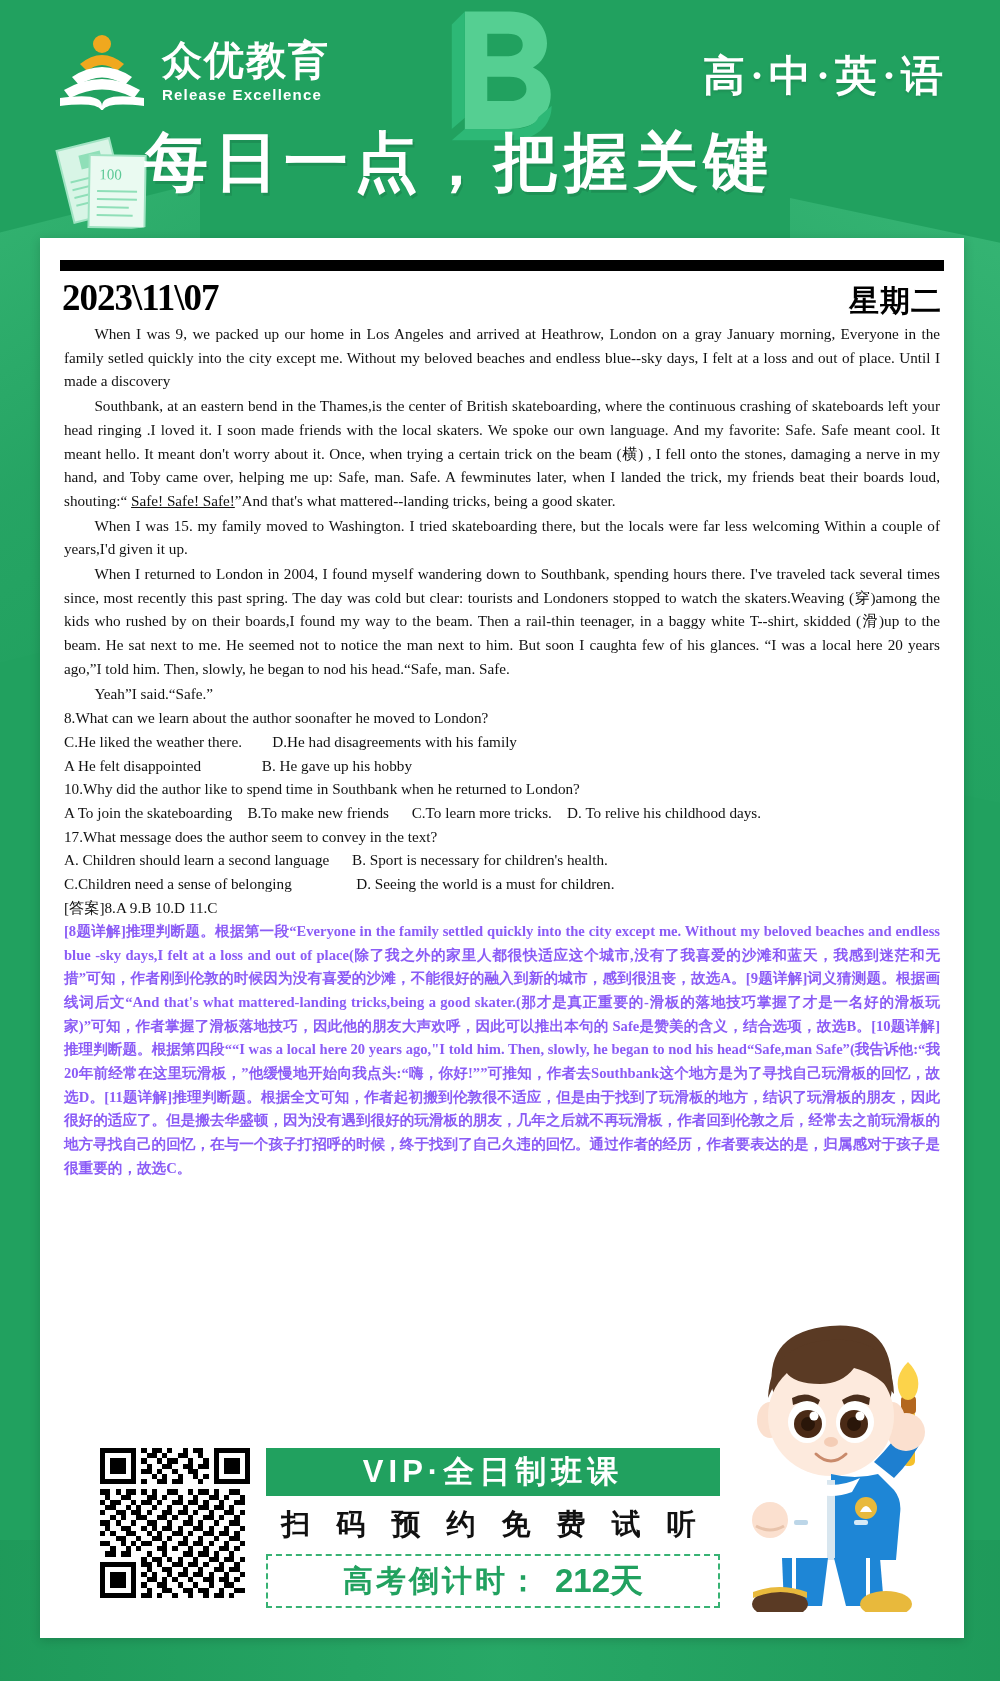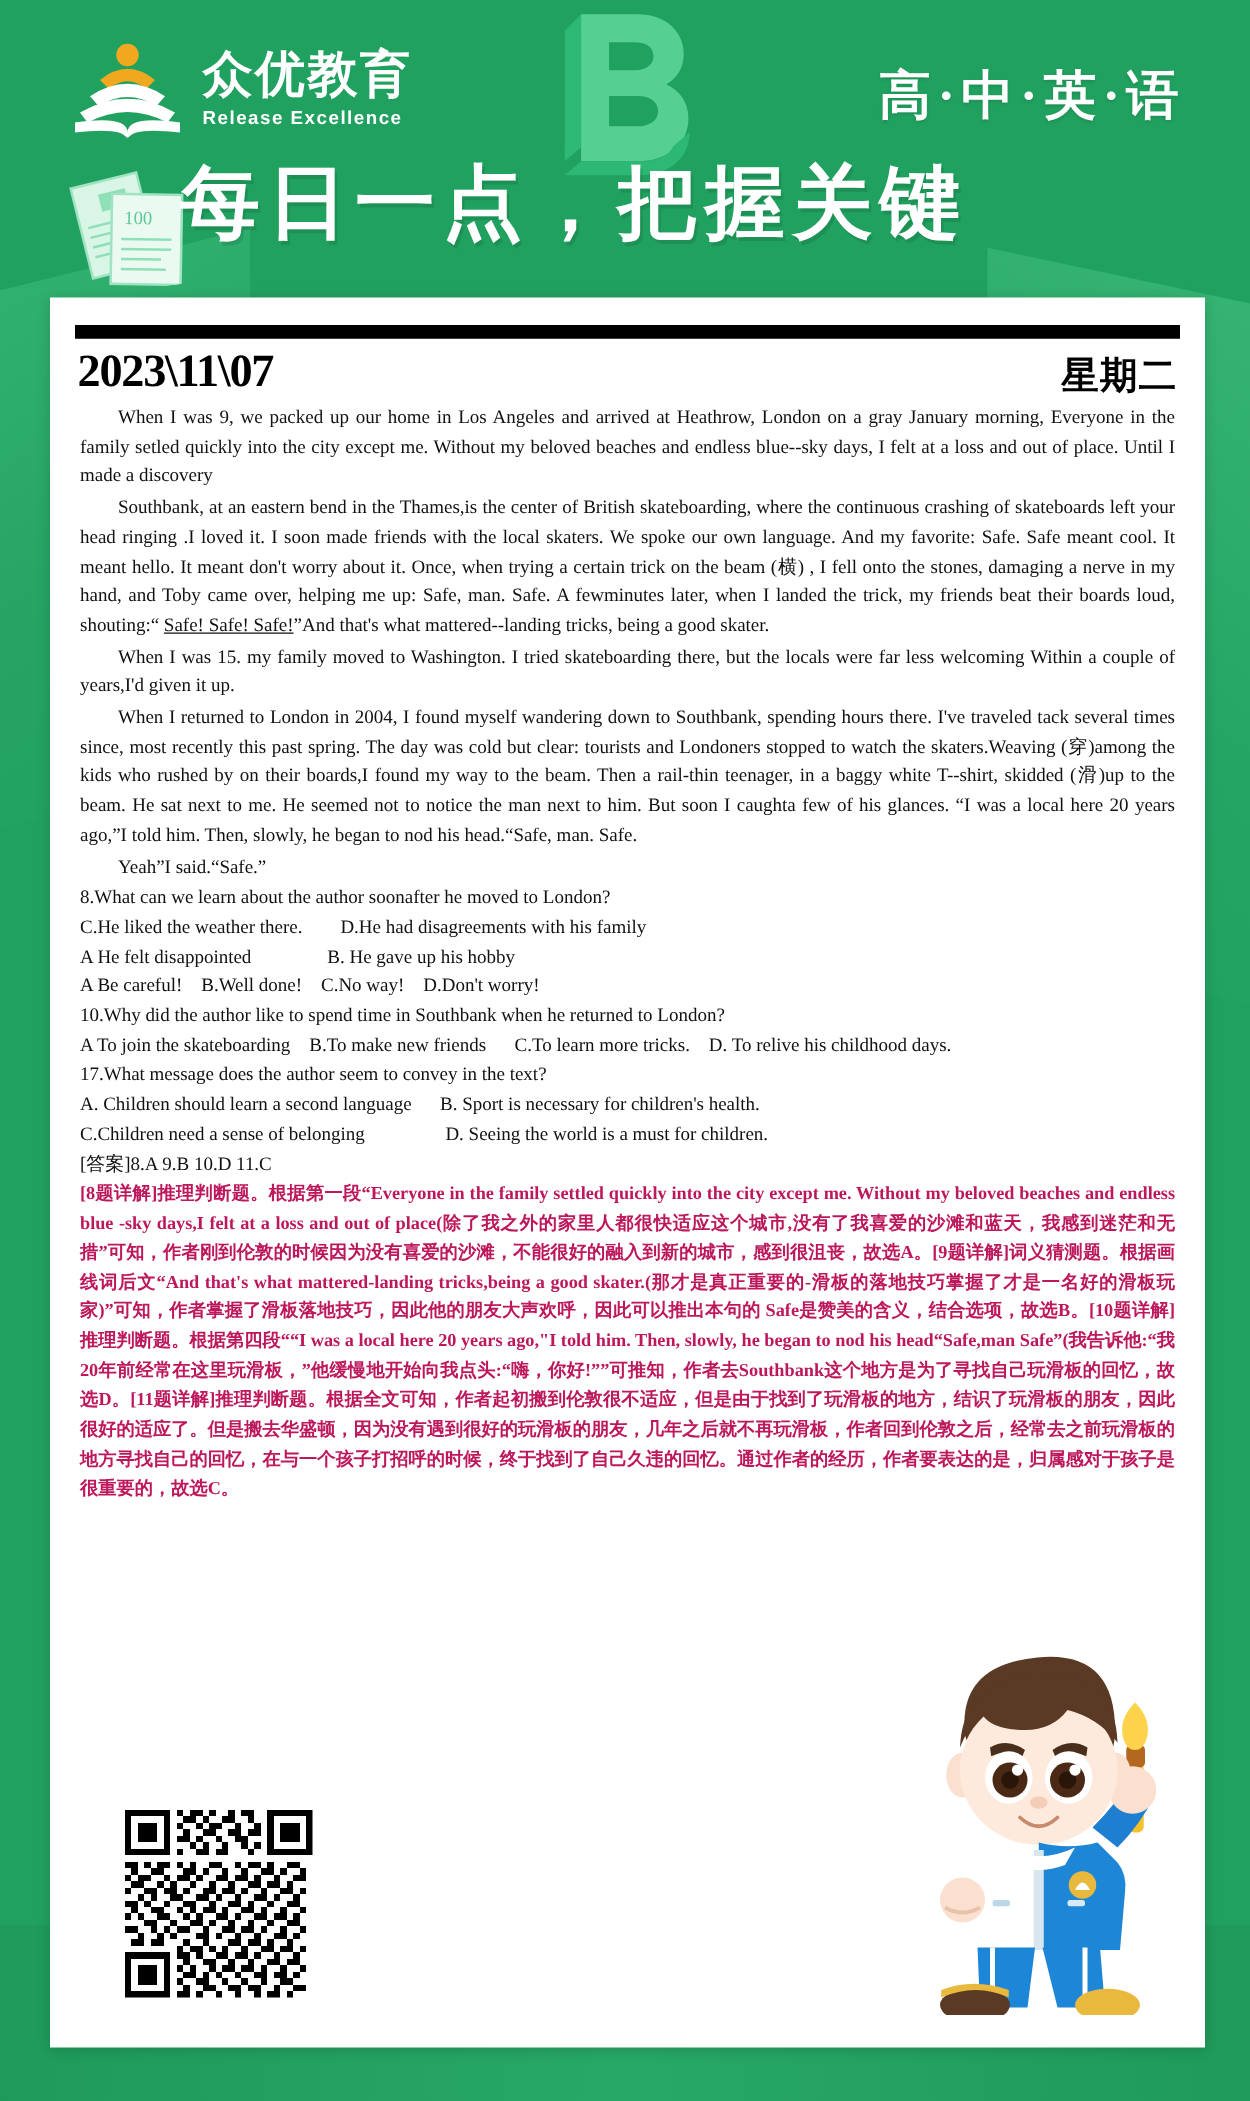--- a/index.html
+++ b/index.html
@@ -82,21 +82,21 @@
   }
   .para{margin:0 0 1px 0;text-indent:2em;}
   .u{text-decoration:underline;}
 
   .q{margin:0;font-family:"Liberation Serif",serif;font-size:15.2px;line-height:1.56;}
   .opts{margin:0;white-space:pre;font-family:"Liberation Serif",serif;font-size:15.2px;line-height:1.56;}
 
   .answers{margin:0;font-size:15.2px;line-height:1.6;font-family:"Liberation Serif",serif;}
   .explain{
     margin:0;font-family:"Liberation Serif",serif;
-    font-size:14.6px;line-height:1.62;text-align:justify;color:#be185d;
+    font-size:14.6px;line-height:1.62;text-align:justify;color:#8b5cf6;
     font-weight:bold;
   }
 
   
   .promo{position:absolute;left:60px;bottom:30px;width:620px;height:160px;display:flex;gap:16px;}
   .qr{width:150px;height:150px;position:relative;background:#fff;}
   .promo-right{flex:1;display:flex;flex-direction:column;gap:6px;}
   .vip-bar{
     background:#21a15f;color:#fff;height:48px;display:flex;align-items:center;justify-content:center;
     font-family:"Liberation Sans",sans-serif;font-weight:bold;font-size:31px;letter-spacing:5px;
@@ -191,21 +191,20 @@
         <p class="para">When I was 9, we packed up our home in Los Angeles and arrived at Heathrow, London on a gray January morning, Everyone in the family setled quickly into the city except me. Without my beloved beaches and endless blue--sky days, I felt at a loss and out of place. Until I made a discovery</p>
         <p class="para"><span>Southbank, at an eastern bend in the Thames,is the center of British skateboarding, where the continuous crashing of skateboards left your head ringing .I loved it. I soon made friends with the local skaters. We spoke our own language. And my favorite: Safe. Safe meant cool. It meant hello. It meant don't worry about it. Once, when trying a certain trick on the beam (横) , I fell onto the stones, damaging a nerve in my hand, and Toby came over, helping me up: Safe, man. Safe. A fewminutes later, when I landed the trick, my friends beat their boards loud, shouting:“ </span><span class="u">Safe! Safe! Safe!</span><span>”And that's what mattered--landing tricks, being a good skater.</span></p>
         <p class="para">When I was 15. my family moved to Washington. I tried skateboarding there, but the locals were far less welcoming Within a couple of years,I'd given it up.</p>
         <p class="para">When I returned to London in 2004, I found myself wandering down to Southbank, spending hours there. I've traveled tack several times since, most recently this past spring. The day was cold but clear: tourists and Londoners stopped to watch the skaters.Weaving (穿)among the kids who rushed by on their boards,I found my way to the beam. Then a rail-thin teenager, in a baggy white T--shirt, skidded (滑)up to the beam. He sat next to me. He seemed not to notice the man next to him. But soon I caughta few of his glances. “I was a local here 20 years ago,”I told him. Then, slowly, he began to nod his head.“Safe, man. Safe.</p>
         <p class="para">Yeah”I said.“Safe.”</p>
 
         <p class="q">8.What can we learn about the author soonafter he moved to London?</p>
         <p class="opts">C.He liked the weather there.        D.He had disagreements with his family</p>
         <p class="opts">A He felt disappointed                B. He gave up his hobby</p>
 
-        <p class="opts">A Be careful!    B.Well done!    C.No way!    D.Don't worry!</p>
 
         <p class="q">10.Why did the author like to spend time in Southbank when he returned to London?</p>
         <p class="opts">A To join the skateboarding    B.To make new friends      C.To learn more tricks.    D. To relive his childhood days.</p>
 
         <p class="q">17.What message does the author seem to convey in the text?</p>
         <p class="opts">A. Children should learn a second language      B. Sport is necessary for children's health.</p>
         <p class="opts">C.Children need a sense of belonging                 D. Seeing the world is a must for children.</p>
 
         <p class="answers">[答案]8.A    9.B    10.D    11.C</p>
         <p class="explain">[8题详解]推理判断题。根据第一段“Everyone in the family settled quickly into the city except me. Without my beloved beaches and endless blue -sky days,I felt at a loss and out of place(除了我之外的家里人都很快适应这个城市,没有了我喜爱的沙滩和蓝天，我感到迷茫和无措”可知，作者刚到伦敦的时候因为没有喜爱的沙滩，不能很好的融入到新的城市，感到很沮丧，故选A。[9题详解]词义猜测题。根据画线词后文“And that's what mattered-landing tricks,being a good   skater.(那才是真正重要的-滑板的落地技巧掌握了才是一名好的滑板玩家)”可知，作者掌握了滑板落地技巧，因此他的朋友大声欢呼，因此可以推出本句的   Safe是赞美的含义，结合选项，故选B。[10题详解]推理判断题。根据第四段““I was a local here 20 years ago,"I told him. Then, slowly, he began to nod his head“Safe,man Safe”(我告诉他:“我   20年前经常在这里玩滑板，”他缓慢地开始向我点头:“嗨，你好!””可推知，作者去Southbank这个地方是为了寻找自己玩滑板的回忆，故选D。[11题详解]推理判断题。根据全文可知，作者起初搬到伦敦很不适应，但是由于找到了玩滑板的地方，结识了玩滑板的朋友，因此很好的适应了。但是搬去华盛顿，因为没有遇到很好的玩滑板的朋友，几年之后就不再玩滑板，作者回到伦敦之后，经常去之前玩滑板的地方寻找自己的回忆，在与一个孩子打招呼的时候，终于找到了自己久违的回忆。通过作者的经历，作者要表达的是，归属感对于孩子是很重要的，故选C。</p>
@@ -426,20 +425,28 @@
             <rect x="8" y="28" width="2" height="1"></rect>
               <rect x="11" y="28" width="1" height="1"></rect>
               <rect x="14" y="28" width="1" height="1"></rect>
               <rect x="17" y="28" width="1" height="1"></rect>
               <rect x="20" y="28" width="1" height="1"></rect>
               <rect x="22" y="28" width="2" height="1"></rect>
               <rect x="25" y="28" width="1" height="1"></rect>
           </g>
         </svg>
       </div>
+      <div class="promo-right">
+        <div class="vip-bar">VIP·全日制班课</div>
+        <div class="scan">扫 码 预 约 免 费 试 听</div>
+        <div class="countdown">
+          <span>高考倒计时：</span>
+          <span class="num">212天</span>
+        </div>
+      </div>
     </div>
 
     <svg class="mascot" viewBox="0 0 250 320">
 
       <g>
         <rect x="196" y="118" width="13" height="56" rx="5" fill="#f5c02a"></rect>
         <rect x="195" y="104" width="15" height="18" rx="4" fill="#b3671f"></rect>
         <path d="M202 70 q14 14 9 30 q-3 8 -9 8 q-6 0 -9 -8 q-5 -16 9 -30z" fill="#fcd34a"></path>
       </g>
 

